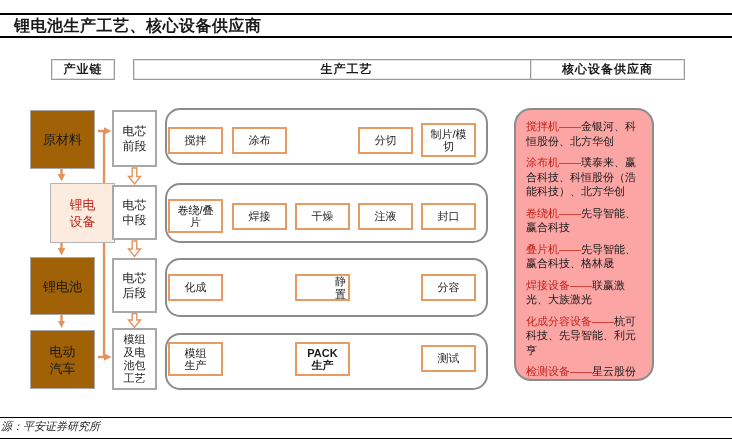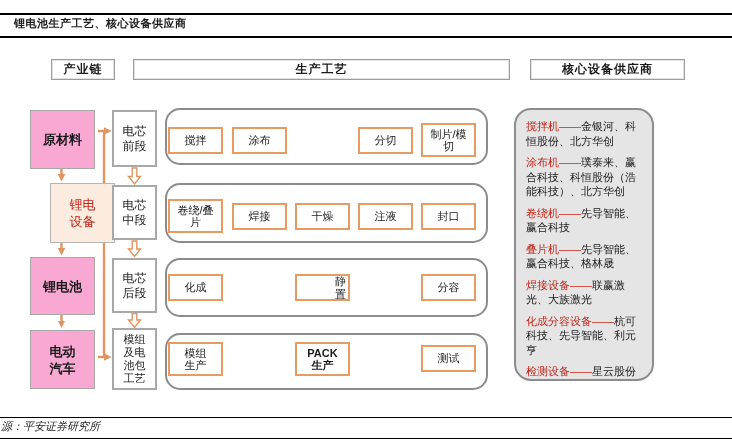--- a/index.html
+++ b/index.html
@@ -3,74 +3,74 @@
 <meta charset="utf-8">
 <style>
   html,body{margin:0;padding:0;background:#fff;}
   #canvas{
     position:relative; width:732px; height:447px; background:#fff;
     font-family:"Liberation Sans","DejaVu Sans",sans-serif; color:#1a1a1a;
     overflow:hidden;
   }
   .hline{position:absolute;left:0;width:732px;background:#000;}
   #page-title{
-    position:absolute;left:14px;top:16px;font-size:11px;font-weight:bold;
+    position:absolute;left:14px;top:16px;font-size:16px;font-weight:bold;
     letter-spacing:.5px;
   }
   .colhdr{
     position:absolute;height:19px;border:1px solid #9b9b9b;background:#fff;
     box-shadow:inset 0 0 0 1px #e3e3e3;
     display:flex;align-items:center;justify-content:center;
     font-size:12px;font-weight:bold;letter-spacing:1px;margin-left:21px;
   }
   .cbox{
     position:absolute;left:30px;width:63px;border:1px solid #a8a8a8;
-    background:#f9a8d4;display:flex;align-items:center;justify-content:center;
-    text-align:center;font-size:13px;white-space:pre-line;line-height:17px;font-weight:bold;
+    background:#a16207;display:flex;align-items:center;justify-content:center;
+    text-align:center;font-size:13px;white-space:pre-line;line-height:17px;
   }
   .cbox.hl{background:#fbecdf;border-color:#b5b5b5;color:#c2251a;font-weight:normal;margin-left:20px;}
   .sbox{
     position:absolute;left:112px;width:45px;border:2px solid #a8a8a8;background:#fff;
     display:flex;align-items:center;justify-content:center;text-align:center;
     font-size:12px;white-space:pre-line;line-height:14.5px;box-sizing:border-box;
   }
   .sbox.small{font-size:11px;line-height:13px;}
   .pcont{
     position:absolute;left:165px;width:323px;border:2px solid #8c8c8c;
     border-radius:15px;background:#fff;box-sizing:border-box;
   }
   .pbox{
     position:absolute;width:55px;height:27px;border:2px solid #e79b63;background:#fff;
     display:flex;align-items:center;justify-content:center;text-align:center;
     font-size:11px;white-space:pre-line;line-height:12.5px;box-sizing:border-box;
   }
   .pbox.tall{height:34px;}
   #suppliers-panel{
     position:absolute;left:514px;top:108px;width:140px;height:273px;
-    border:2px solid #8c8c8c;border-radius:17px;background:#e5e5e5;box-sizing:border-box;
+    border:2px solid #8c8c8c;border-radius:17px;background:#fca5a5;box-sizing:border-box;
     padding:9px 6px 0 10px;
   }
   .sup-entry{margin:0 0 7px 0;font-size:11px;line-height:14.5px;}
   .sup-red{color:#c2251a;}
   #source-note{
     position:absolute;left:1px;top:419px;font-size:11px;font-style:italic;color:#222;
   }
   svg{position:absolute;left:0;top:0;}
 </style>
 </head>
 <body>
 
 <div id="canvas">
 
   <div class="hline" style="top:13px;height:1.5px;"></div>
   <div id="page-title">锂电池生产工艺、核心设备供应商</div>
   <div class="hline" style="top:36px;height:2px;"></div>
 
   <div class="colhdr" style="left:30px;top:59px;width:62px;">产业链</div>
-  <div class="colhdr" style="left:112px;top:59px;width:375px;">生产工艺</div>
+  <div class="colhdr" style="left:112px;top:59px;width:375px;padding-left:25px;">生产工艺</div>
   <div class="colhdr" style="left:509px;top:59px;width:153px;">核心设备供应商</div>
 
   <svg width="732" height="447" aria-hidden="true">
     <defs>
       <marker id="ah" markerUnits="userSpaceOnUse" markerWidth="7.5" markerHeight="7.5" refX="0.5" refY="3.75" orient="auto">
         <path d="M0,0 L7.5,3.75 L0,7.5 Z" fill="#e2945f"></path>
       </marker>
     </defs>
 
     <g stroke="#e2945f" stroke-width="2.4">

